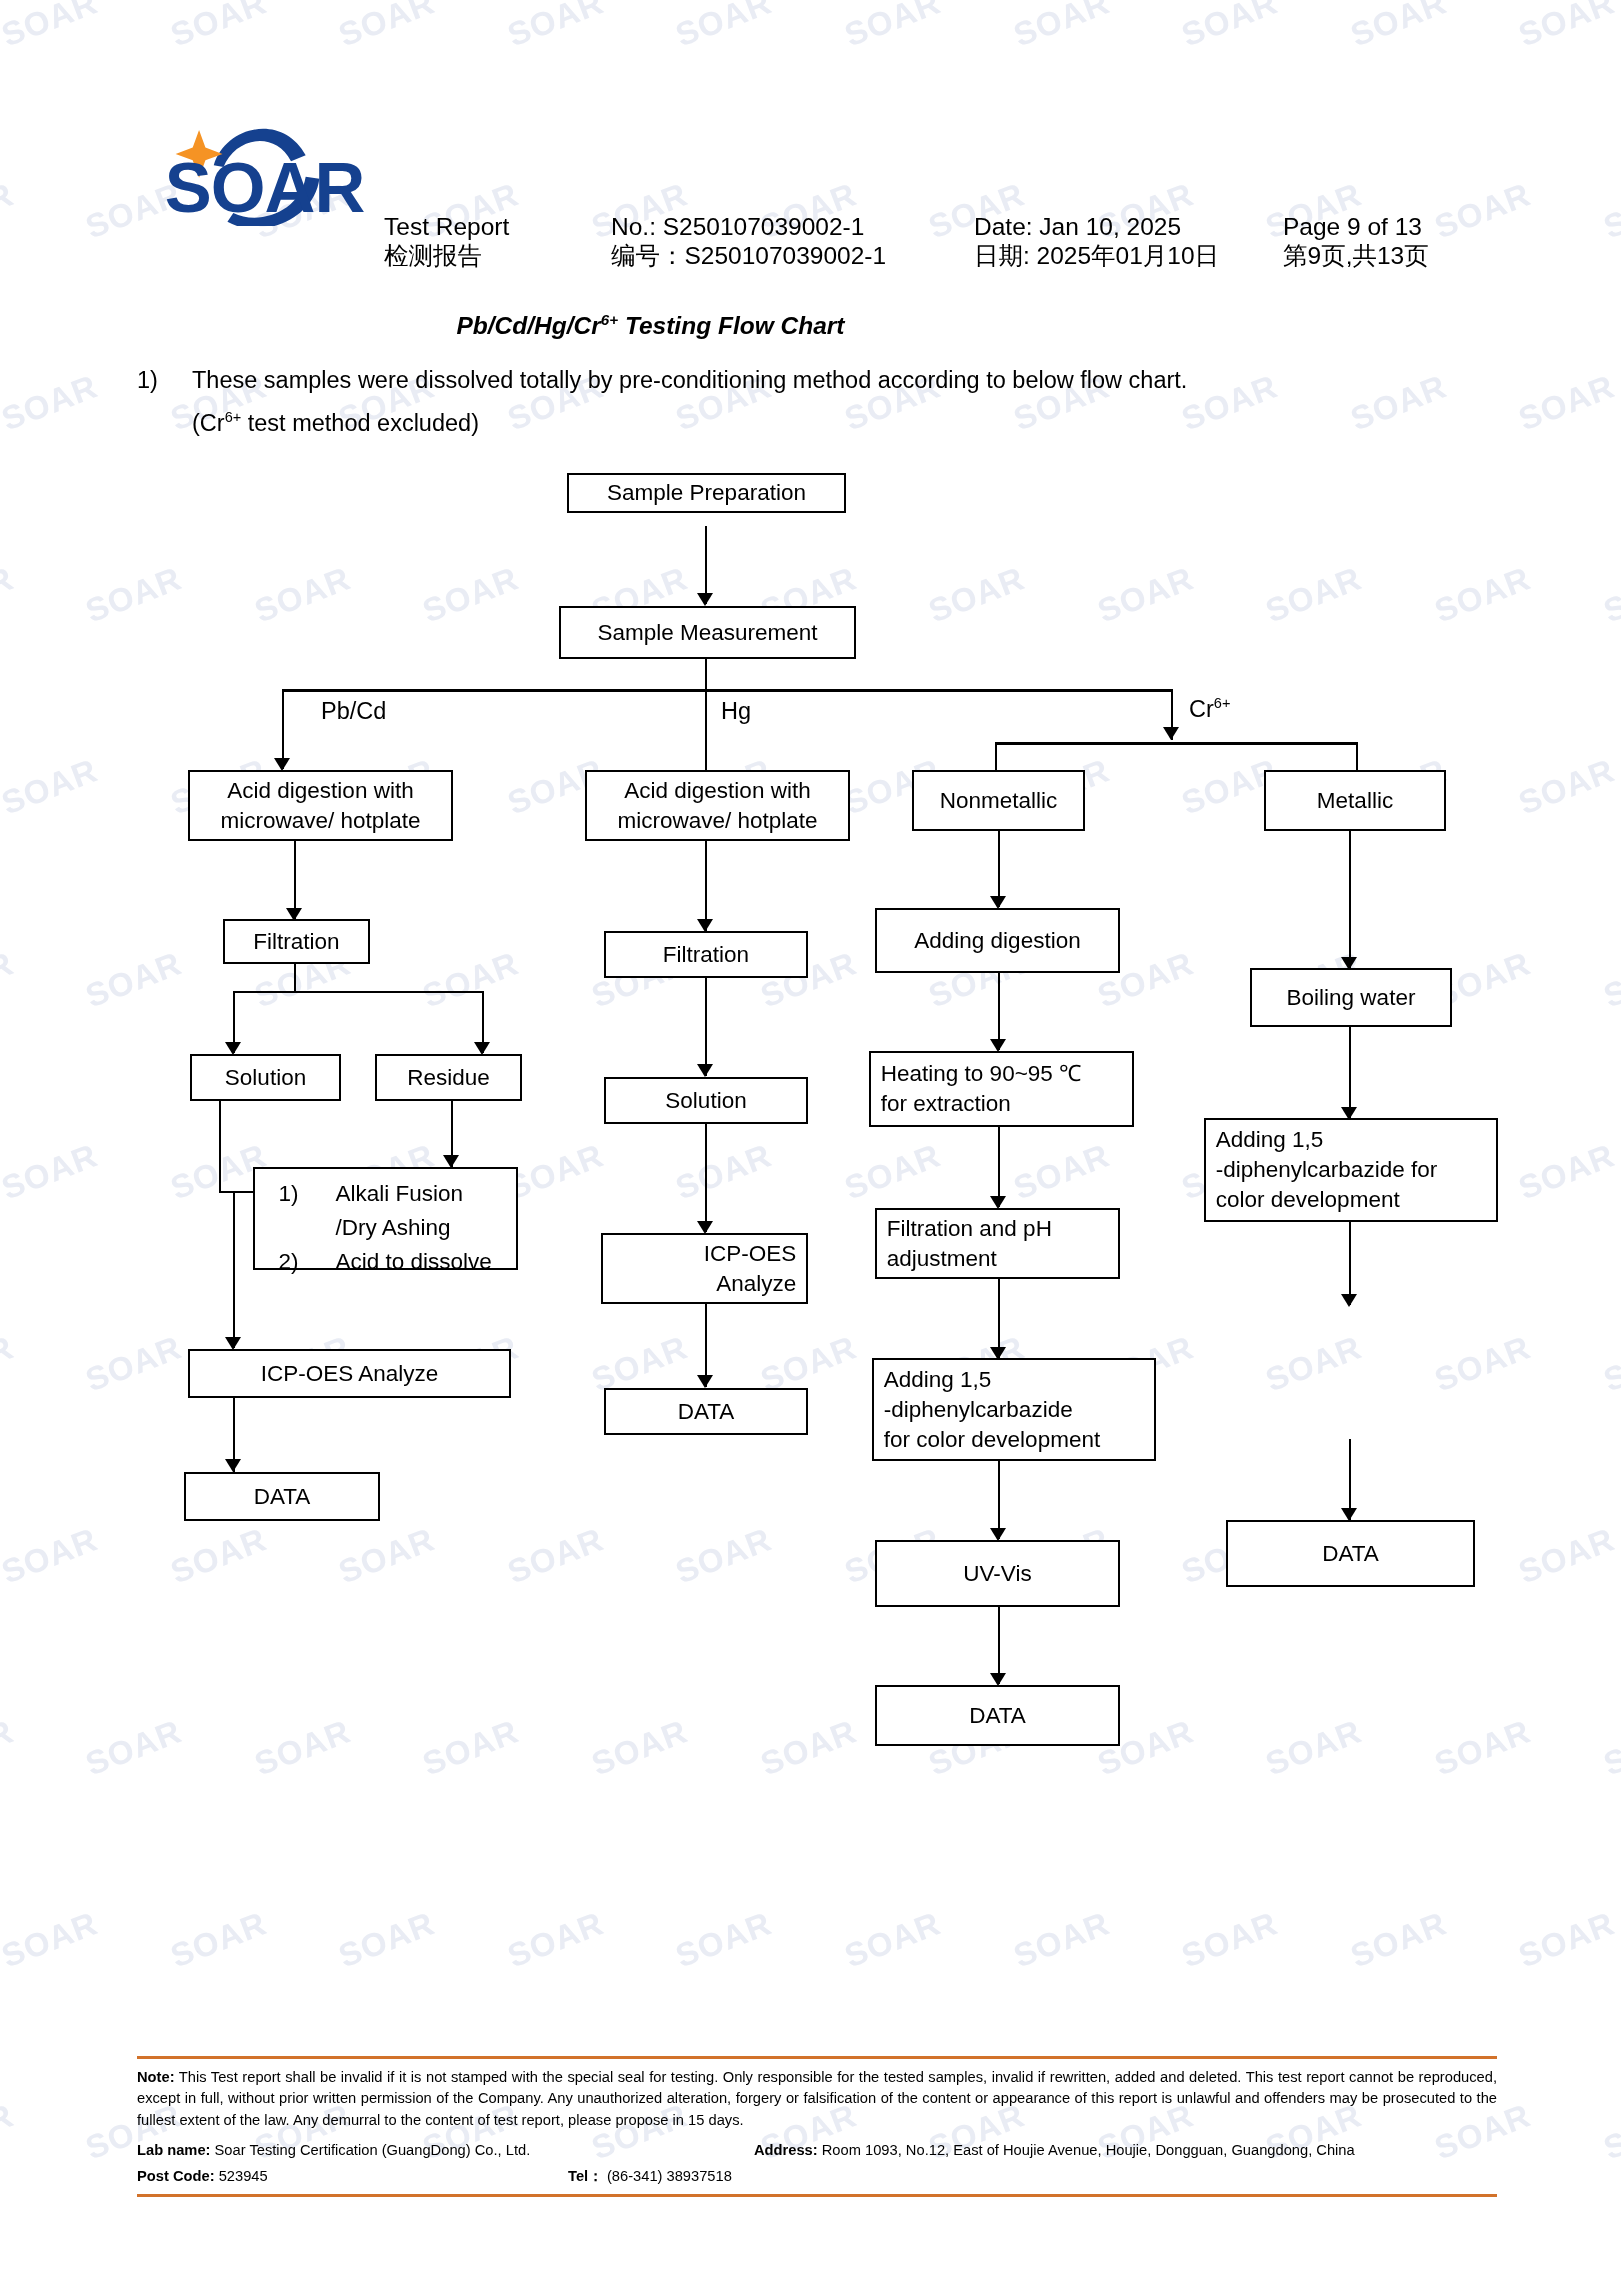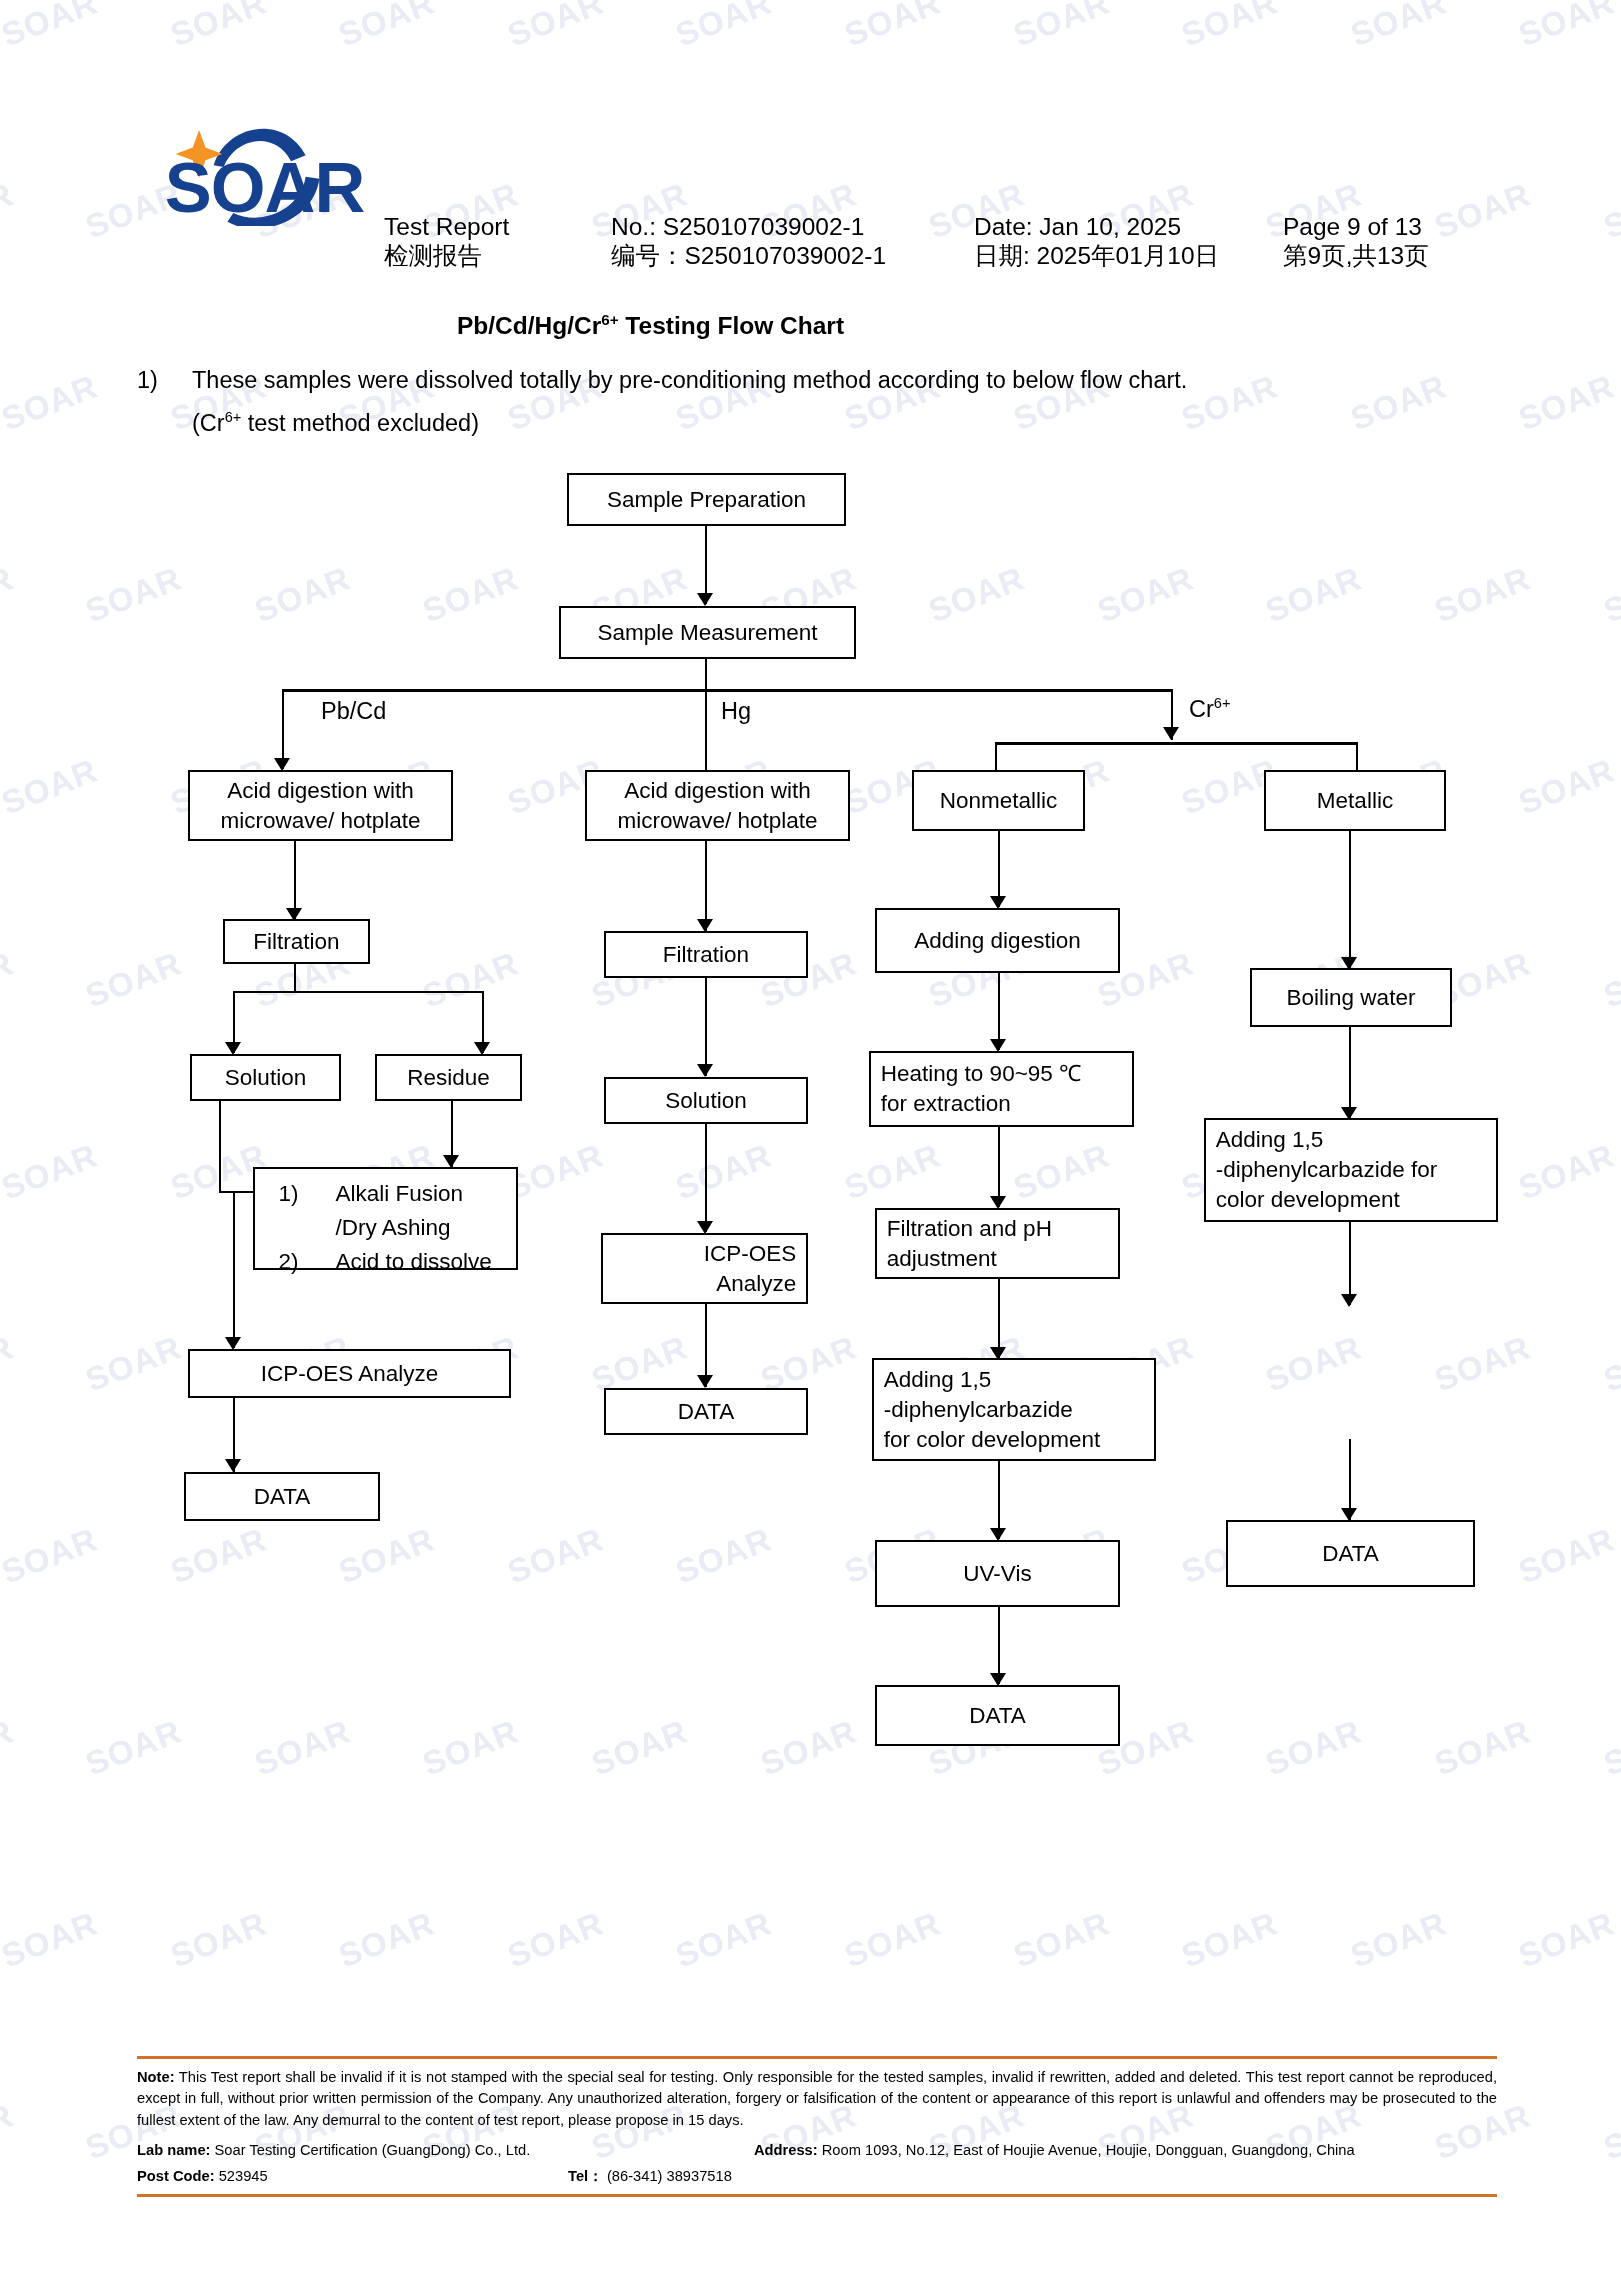--- a/index.html
+++ b/index.html
@@ -38,21 +38,21 @@
     vertical-align:top;font-family:"Liberation Sans", sans-serif;
   }
   .hc1{width:227px;}
   .hc2{width:363px;margin-top:44px;}
   .hc3{width:309px;}
   .hc4{width:auto;}
 
   
   #doc-title{
     position:absolute;left:0;top:312px;width:1301px;text-align:center;
-    font-size:24.5px;font-weight:bold;
+    font-size:24.5px;font-weight:bold;font-style:italic;
   }
   #intro{position:absolute;left:137px;top:359px;width:1372px;}
   .intro-row{display:flex;font-size:23.5px;line-height:43px;}
   .intro-num{width:55px;flex:0 0 55px;}
   .intro-sub{margin-left:55px;font-size:23.5px;line-height:43px;}
   sup{font-size:0.62em;vertical-align:super;line-height:0;}
 
   
   #flow{position:absolute;left:0;top:0;width:1621px;height:1764px;}
   .node{
@@ -276,21 +276,21 @@
       <span class="intro-num">1)</span>
       <span>These samples were dissolved totally by pre-conditioning method according to below flow chart.</span>
     </div>
     <div class="intro-sub">
       <span>(Cr</span><sup>6+</sup><span> test method excluded)</span>
     </div>
   </div>
 
   <div id="flow">
 
-    <div class="node center" style="left:567px;top:473px;width:279px;height:53px;">
+    <div class="node center" style="left:567px;top:473px;width:279px;height:40px;">
       <span class="node-txt">Sample Preparation</span>
     </div>
     <div class="edge v" style="left:705px;top:526px;height:78px;"></div>
     <div class="arrow" style="left:697px;top:593px;"></div>
 
     <div class="node center" style="left:559px;top:606px;width:297px;height:53px;">
       <span class="node-txt">Sample Measurement</span>
     </div>
 
     <div class="edge v" style="left:705px;top:659px;height:31px;"></div>

